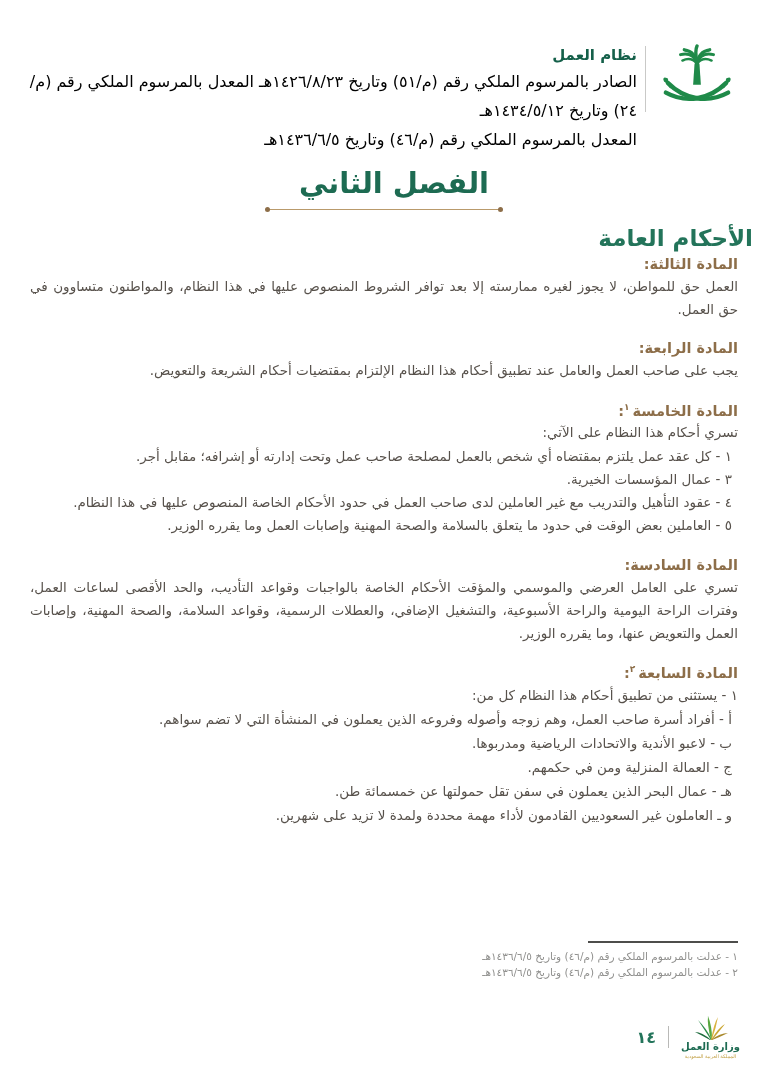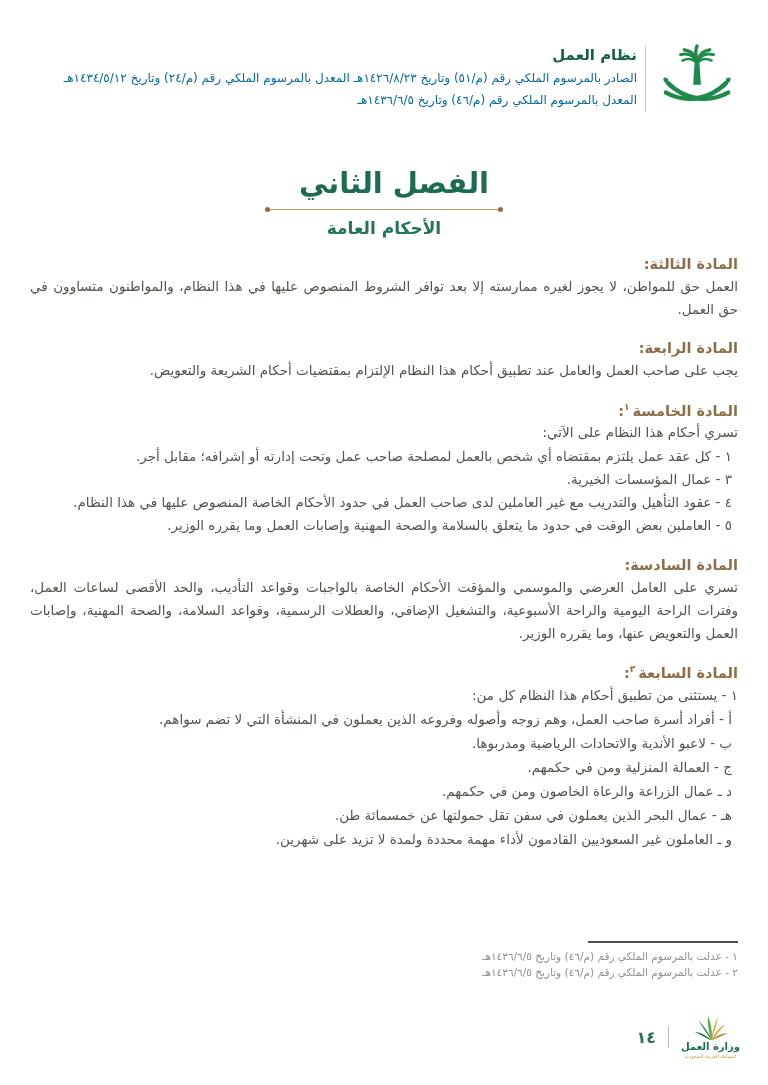--- a/index.html
+++ b/index.html
@@ -10,31 +10,31 @@
 
   
   .doc-header {
     position:absolute; top:44px; right:28px; left:28px;
     display:flex; flex-direction:row; align-items:flex-start; gap:8px;
   }
   .emblem-wrap { flex:0 0 auto; padding:0 4px; }
   .header-vline { flex:0 0 auto; width:1px; height:66px; background:#c9c9c7; margin-top:2px; }
   .header-text { flex:1 1 auto; text-align:right; padding-top:2px; }
   .doc-title { font-size:15px; font-weight:bold; color:#15604a; margin-bottom:4px; }
-  .doc-sub { font-size:12px; color:#0369a1; line-height:1.8; }
+  .doc-sub { font-size:16px; color:#000000; line-height:1.8; }
 
   
   .chapter { position:absolute; top:166px; left:0; right:0; text-align:center; }
   .chapter-title { margin:0; font-size:29px; font-weight:bold; color:#1d6b52; letter-spacing:0.5px;padding-left:20px; }
   .chapter-rule { position:relative; width:232px; height:1px; background:#b99a6b; margin:9px auto 8px auto; }
   .chapter-rule::before, .chapter-rule::after {
     content:""; position:absolute; top:-2px; width:5px; height:5px; border-radius:50%; background:#8d6e49;
   }
   .chapter-rule::before { right:-3px; } .chapter-rule::after { left:-3px; }
-  .chapter-subtitle { margin:8px; font-size:17px; font-weight:bold; color:#23745a; }
+  .chapter-subtitle { margin:15px; font-size:23px; font-weight:bold; color:#23745a;text-align:right; }
 
   
   .content { position:absolute; top:256px; right:30px; left:30px; }
   .article { margin-bottom:19px; }
   .art-heading { margin:0 0 3px 0; font-size:14.5px; font-weight:bold; color:#8d6e49; }
   .fn-ref { font-size:9px; color:#8d6e49; margin-right:3px; }
   .art-body, .art-intro {
     margin:0; font-size:13.5px; color:#57514b; line-height:1.72; text-align:justify;
   }
   .num-list, .letter-list { margin:0; }
@@ -136,21 +136,20 @@
       <p class="art-body">تسري على العامل العرضي والموسمي والمؤقت الأحكام الخاصة بالواجبات وقواعد التأديب، والحد الأقصى لساعات العمل، وفترات الراحة اليومية والراحة الأسبوعية، والتشغيل الإضافي، والعطلات الرسمية، وقواعد السلامة، والصحة المهنية، وإصابات العمل والتعويض عنها، وما يقرره الوزير.</p>
     </article>
 
     <article class="article">
       <h3 class="art-heading"><span>المادة السابعة</span><sup class="fn-ref">٢</sup><span>:</span></h3>
       <p class="art-intro">١ - يستثنى من تطبيق أحكام هذا النظام كل من:</p>
       <div class="letter-list">
         <div class="letter-item">أ  - أفراد أسرة صاحب العمل، وهم زوجه وأصوله وفروعه الذين يعملون في المنشأة التي لا تضم سواهم.</div>
         <div class="letter-item">ب - لاعبو الأندية والاتحادات الرياضية ومدربوها.</div>
         <div class="letter-item">ج  - العمالة المنزلية ومن في حكمهم.</div>
-        <div class="letter-item">د  ـ عمال الزراعة والرعاة الخاصون ومن في حكمهم.</div>
         <div class="letter-item">هـ - عمال البحر الذين يعملون في سفن تقل حمولتها عن خمسمائة طن.</div>
         <div class="letter-item">و  ـ العاملون غير السعوديين القادمون لأداء مهمة محددة ولمدة لا تزيد على شهرين.</div>
       </div>
     </article>
 
   </main>
 
   <section class="footnotes">
     <div class="footnote-rule"></div>
     <div class="footnote">١ - عدلت بالمرسوم الملكي رقم (م/٤٦) وتاريخ ١٤٣٦/٦/٥هـ</div>

